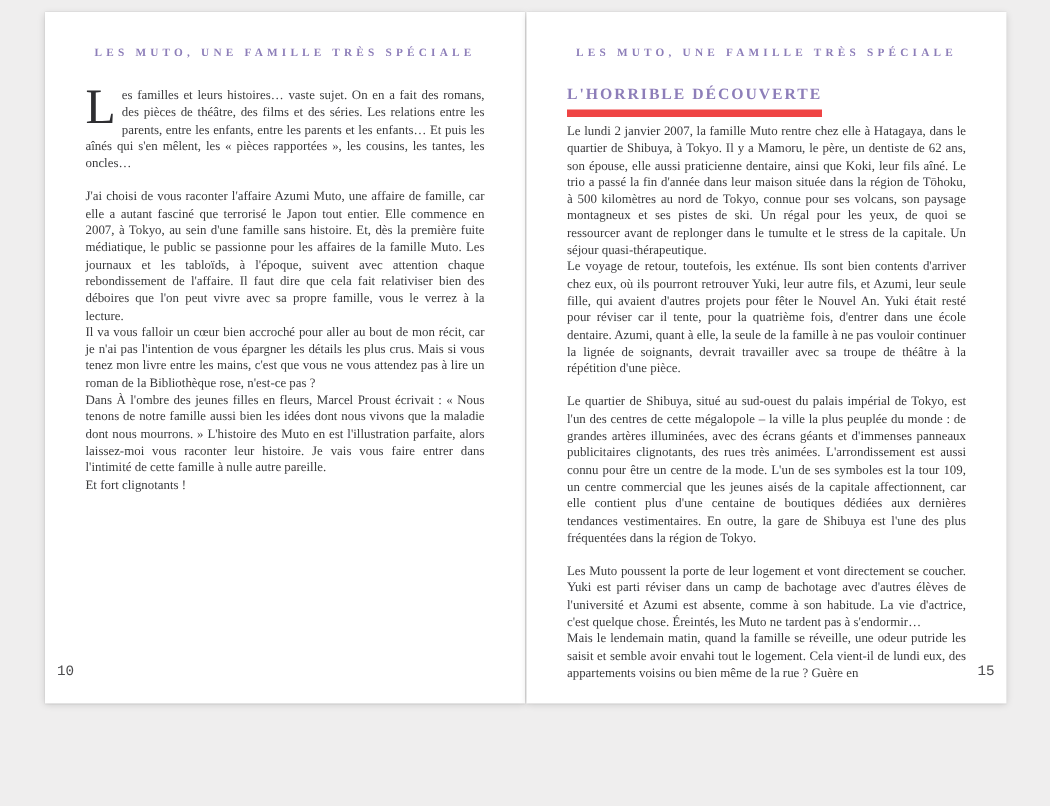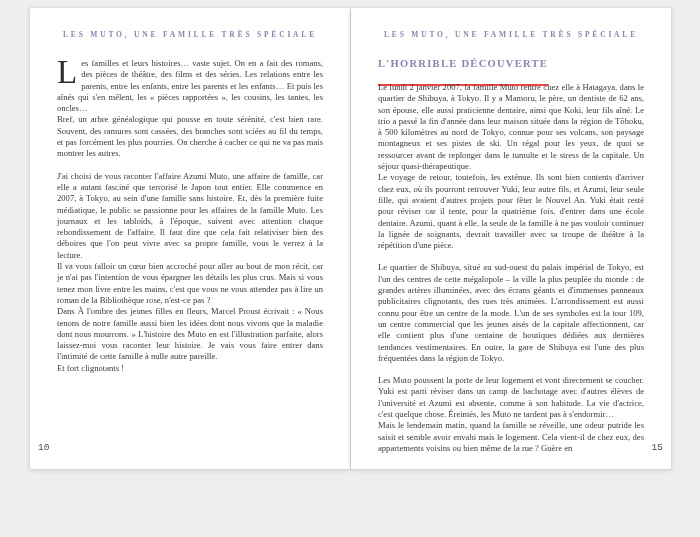--- a/index.html
+++ b/index.html
@@ -46,56 +46,55 @@
     padding: 1px 4px 0 0;
     color: #2e2e31;
   }
   .chapter-heading {
     position: absolute; top: 50px; left: 27px;
     margin: 0;
     font-size: 10.5px;
     font-weight: bold;
     letter-spacing: 1.3px;
     color: #8d7eb9;
-    border-bottom: 2px solid #ef4444;
-    padding-bottom: 15px;
+    border-bottom: 5px solid #ef4444;
+    padding-bottom: 4px;
   }
   .page-number {
     position: absolute; bottom: 16px;
     font-size: 9.5px;
     color: #4c4c4e;
     font-family: Liberation Mono, monospace;
   }
   .pn-left  { left: 8px; }
   .pn-right { right: 8px; }
 </style>
 </head>
 <body>
 
 <div class="spread">
 
   <div class="page page-left">
     <div class="running-header">LES MUTO, UNE FAMILLE TRÈS SPÉCIALE</div>
     <div class="body-text">
       <p><span class="dropcap">L</span><span>es familles et leurs histoires… vaste sujet. On en a fait des romans, des pièces de théâtre, des films et des séries. Les relations entre les parents, entre les enfants, entre les parents et les enfants… Et puis les aînés qui s'en mêlent, les « pièces rapportées », les cousins, les tantes, les oncles…</span></p>
-      <p>Bref, un arbre généalogique qui pousse en toute sérénité, c'est bien rare. Souvent, des ramures sont cassées, des branches sont sciées au fil du temps, et pas forcément les plus pourries. On cherche à cacher ce qui ne va pas mais montrer les autres.</p>
       <p class="spaced">J'ai choisi de vous raconter l'affaire Azumi Muto, une affaire de famille, car elle a autant fasciné que terrorisé le Japon tout entier. Elle commence en 2007, à Tokyo, au sein d'une famille sans histoire. Et, dès la première fuite médiatique, le public se passionne pour les affaires de la famille Muto. Les journaux et les tabloïds, à l'époque, suivent avec attention chaque rebondissement de l'affaire. Il faut dire que cela fait relativiser bien des déboires que l'on peut vivre avec sa propre famille, vous le verrez à la lecture.</p>
       <p>Il va vous falloir un cœur bien accroché pour aller au bout de mon récit, car je n'ai pas l'intention de vous épargner les détails les plus crus. Mais si vous tenez mon livre entre les mains, c'est que vous ne vous attendez pas à lire un roman de la Bibliothèque rose, n'est-ce pas ?</p>
       <p>Dans À l'ombre des jeunes filles en fleurs, Marcel Proust écrivait : « Nous tenons de notre famille aussi bien les idées dont nous vivons que la maladie dont nous mourrons. » L'histoire des Muto en est l'illustration parfaite, alors laissez-moi vous raconter leur histoire. Je vais vous faire entrer dans l'intimité de cette famille à nulle autre pareille.</p>
       <p>Et fort clignotants !</p>
     </div>
     <div class="page-number pn-left">10</div>
   </div>
 
   <div class="page page-right">
     <div class="running-header">LES MUTO, UNE FAMILLE TRÈS SPÉCIALE</div>
     <h2 class="chapter-heading">L'HORRIBLE DÉCOUVERTE</h2>
     <div class="body-text">
       <p>Le lundi 2 janvier 2007, la famille Muto rentre chez elle à Hatagaya, dans le quartier de Shibuya, à Tokyo. Il y a Mamoru, le père, un dentiste de 62 ans, son épouse, elle aussi praticienne dentaire, ainsi que Koki, leur fils aîné. Le trio a passé la fin d'année dans leur maison située dans la région de Tōhoku, à 500 kilomètres au nord de Tokyo, connue pour ses volcans, son paysage montagneux et ses pistes de ski. Un régal pour les yeux, de quoi se ressourcer avant de replonger dans le tumulte et le stress de la capitale. Un séjour quasi-thérapeutique.</p>
       <p>Le voyage de retour, toutefois, les exténue. Ils sont bien contents d'arriver chez eux, où ils pourront retrouver Yuki, leur autre fils, et Azumi, leur seule fille, qui avaient d'autres projets pour fêter le Nouvel An. Yuki était resté pour réviser car il tente, pour la quatrième fois, d'entrer dans une école dentaire. Azumi, quant à elle, la seule de la famille à ne pas vouloir continuer la lignée de soignants, devrait travailler avec sa troupe de théâtre à la répétition d'une pièce.</p>
       <p class="spaced">Le quartier de Shibuya, situé au sud-ouest du palais impérial de Tokyo, est l'un des centres de cette mégalopole – la ville la plus peuplée du monde : de grandes artères illuminées, avec des écrans géants et d'immenses panneaux publicitaires clignotants, des rues très animées. L'arrondissement est aussi connu pour être un centre de la mode. L'un de ses symboles est la tour 109, un centre commercial que les jeunes aisés de la capitale affectionnent, car elle contient plus d'une centaine de boutiques dédiées aux dernières tendances vestimentaires. En outre, la gare de Shibuya est l'une des plus fréquentées dans la région de Tokyo.</p>
       <p class="spaced">Les Muto poussent la porte de leur logement et vont directement se coucher. Yuki est parti réviser dans un camp de bachotage avec d'autres élèves de l'université et Azumi est absente, comme à son habitude. La vie d'actrice, c'est quelque chose. Éreintés, les Muto ne tardent pas à s'endormir…</p>
-      <p>Mais le lendemain matin, quand la famille se réveille, une odeur putride les saisit et semble avoir envahi mais le logement. Cela vient-il de chez eux, des appartements voisins ou bien même de la rue ? Guère en</p>
+      <p>Mais le lendemain matin, quand la famille se réveille, une odeur putride les saisit et semble avoir envahi tout le logement. Cela vient-il de lundi eux, des appartements voisins ou bien même de la rue ? Guère en</p>
     </div>
     <div class="page-number pn-right">15</div>
   </div>
 
 </div>
 
 </body></html>

